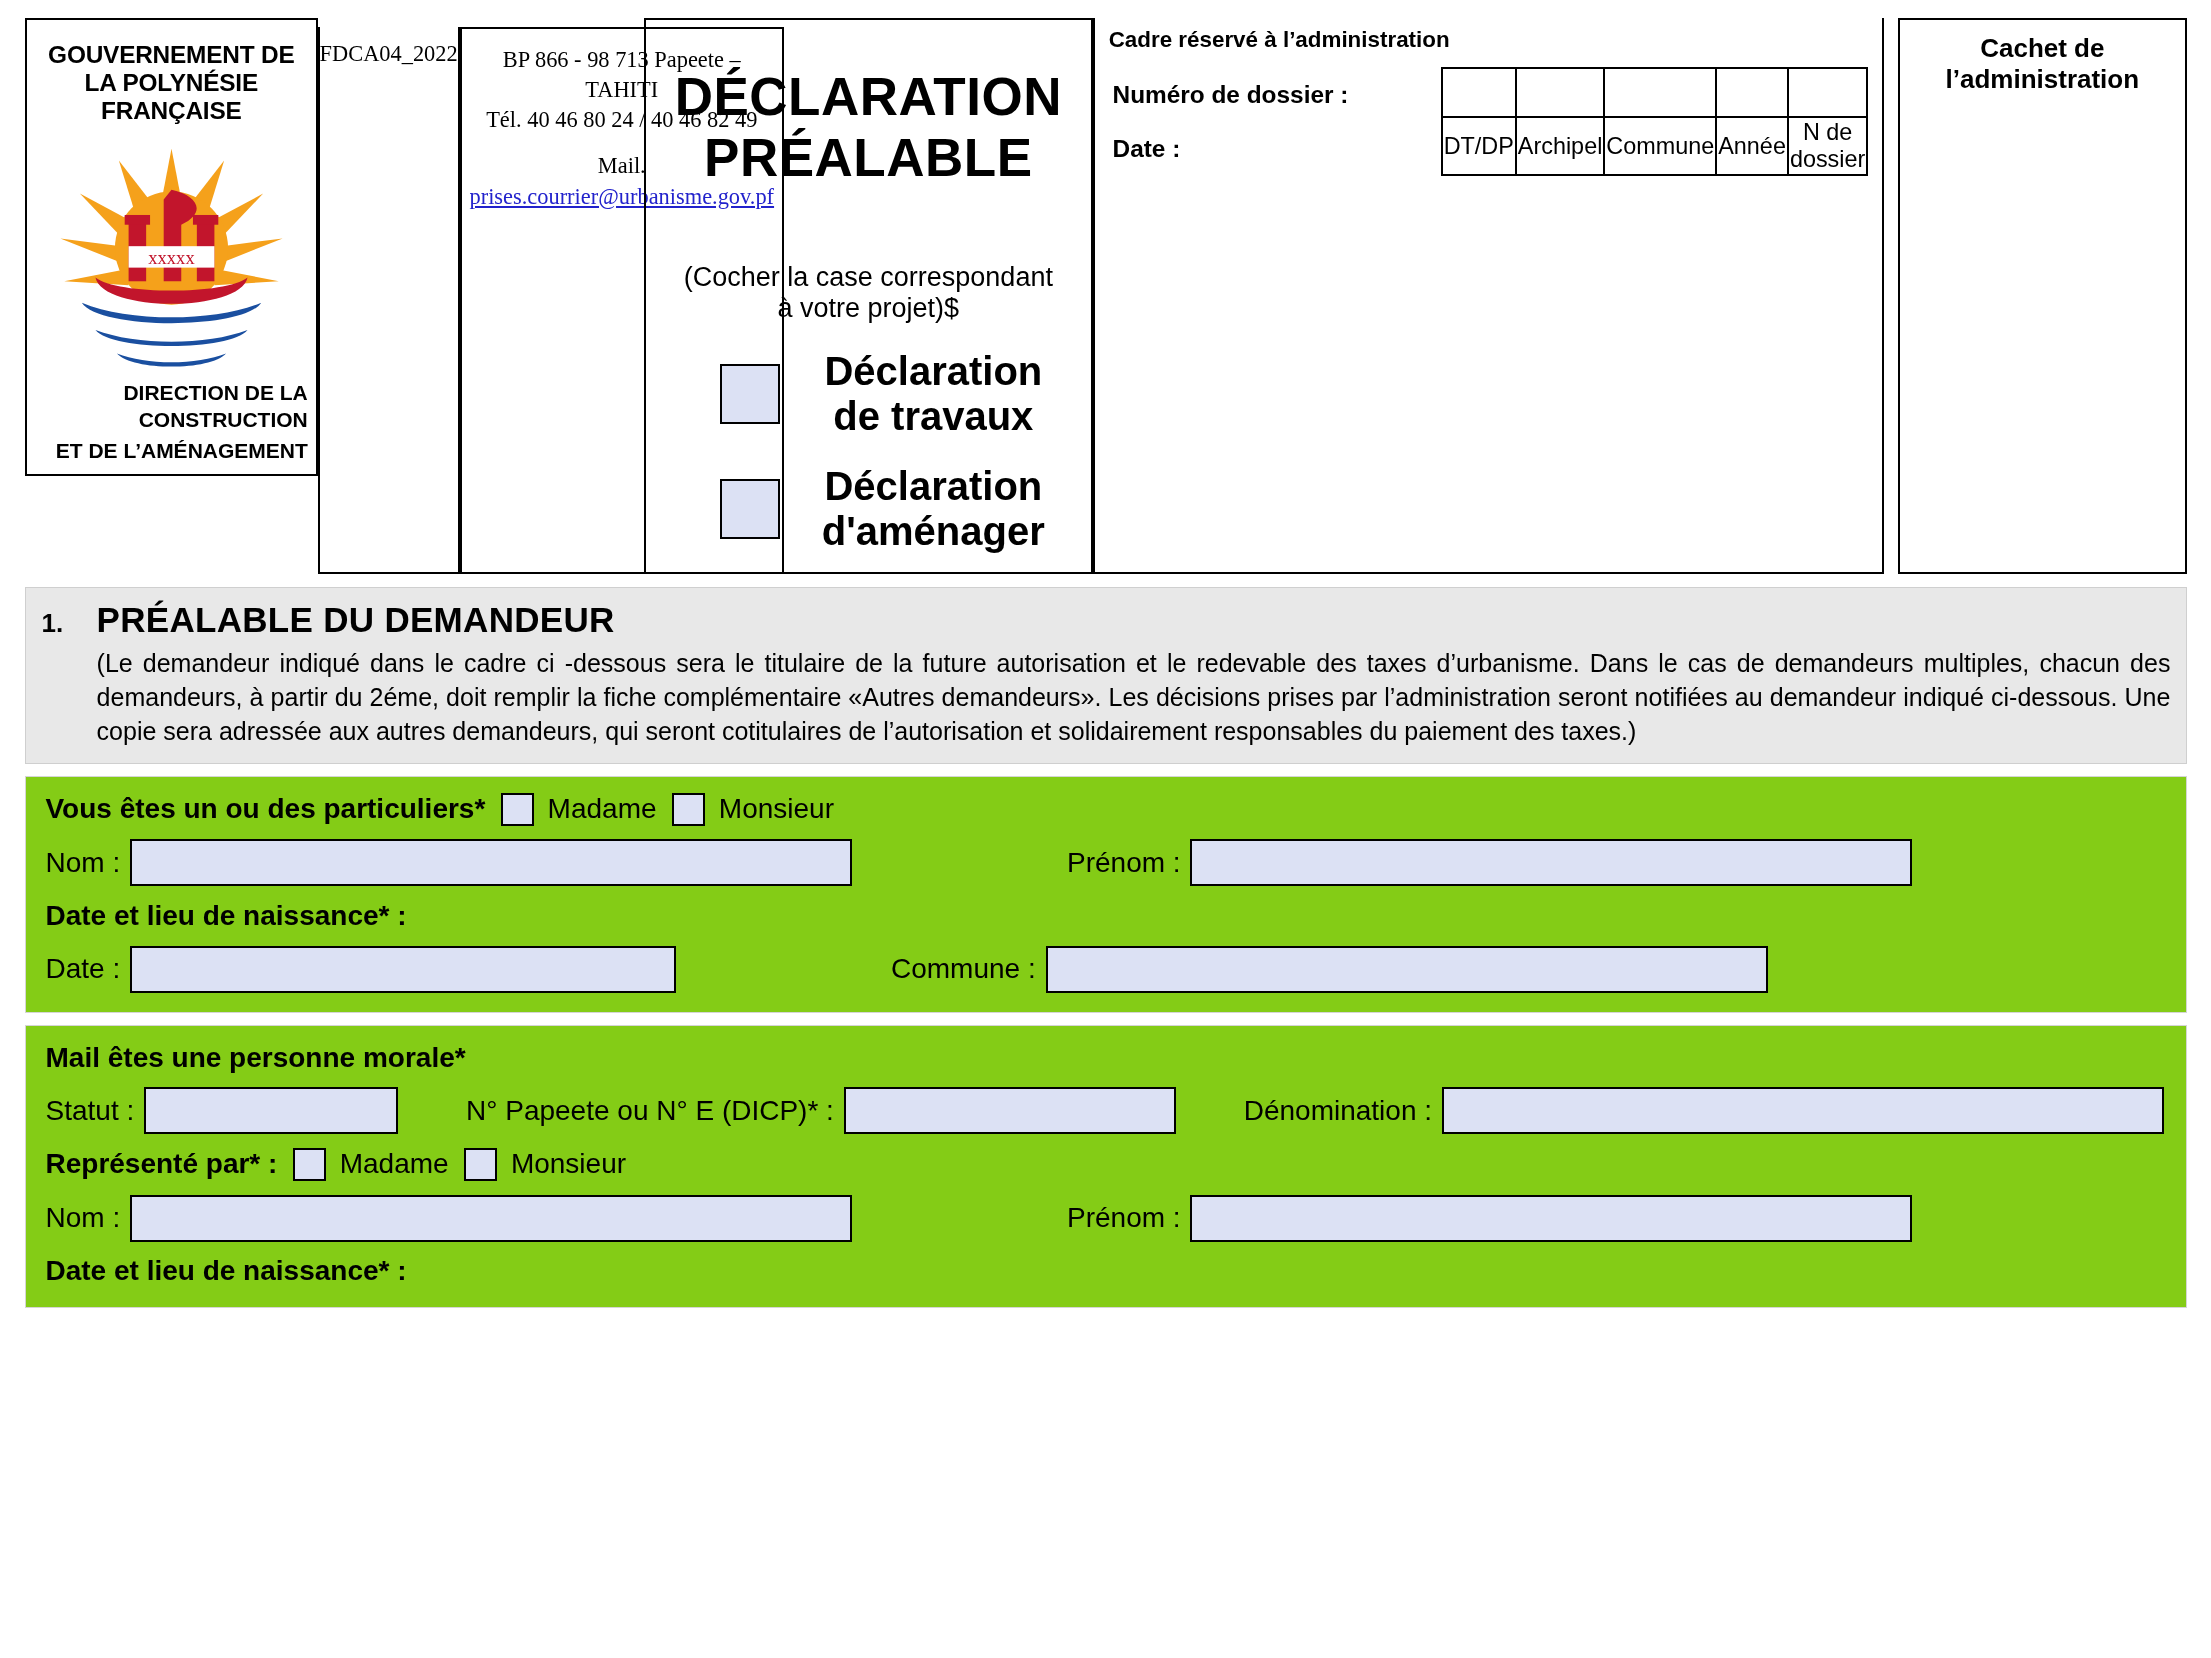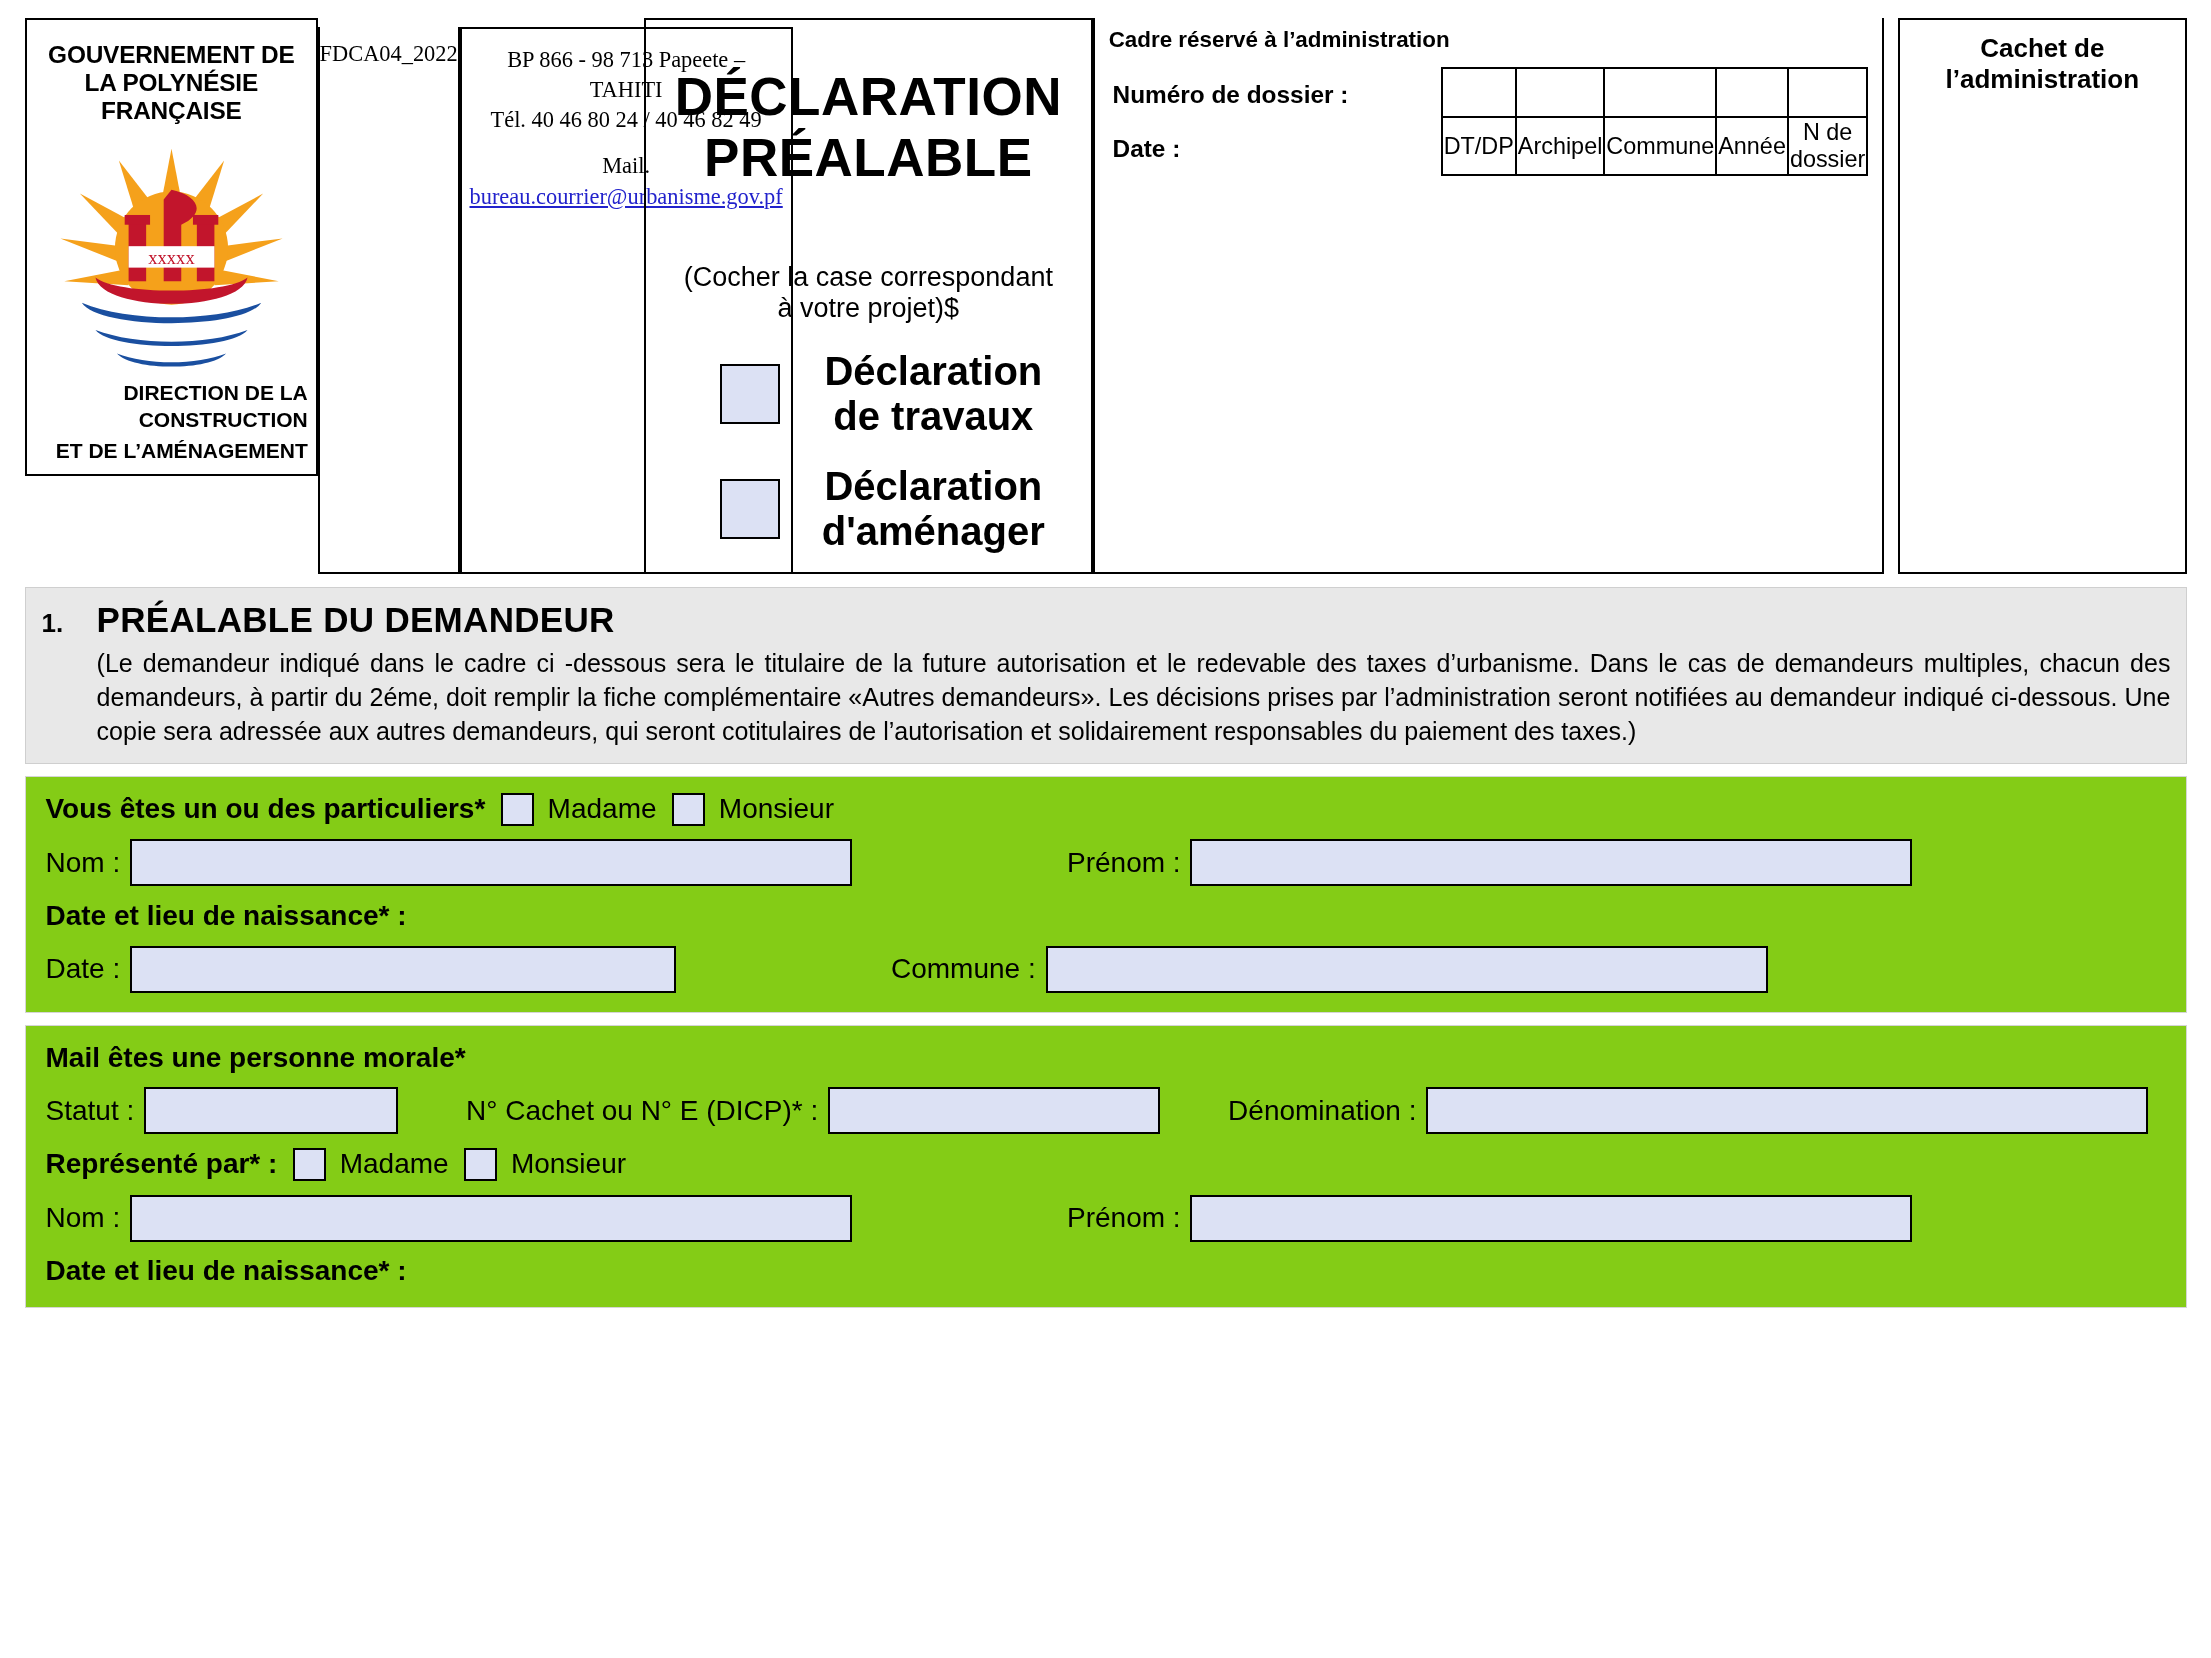--- a/index.html
+++ b/index.html
@@ -295,21 +295,21 @@
         <div class="dir-line">ET DE L’AMÉNAGEMENT</div>
       </div>
 
       <div class="code-box">FDCA04_2022</div>
 
       <div class="addr-box">
         <div>BP 866 - 98 713 Papeete – TAHITI</div>
         <div>Tél. 40 46 80 24 / 40 46 82 49</div>
         <div class="addr-mail">
           <span>Mail.</span>
-          <a href="#">bureau.courrier@urbanisme.gov.pf</a>
+          <a href="#">prises.courrier@urbanisme.gov.pf</a>
         </div>
       </div>
     </div>
 
     <div class="hdr-mid">
       <div class="title-box">
         <div class="main-title">DÉCLARATION PRÉALABLE</div>
         <div class="subtitle">(Cocher la case correspondant à votre projet)$</div>
 
         <div class="opt-row">
@@ -396,21 +396,21 @@
 
   <div class="panel">
     <div class="row">
       <span class="lbl-bold">Mail êtes une personne morale*</span>
     </div>
 
     <div class="row">
       <span class="lbl">Statut :</span>
       <span class="field f-statut"></span>
       <span class="spacer-md"></span>
-      <span class="lbl">N° Cachet ou N° E (DICP)* :</span>
+      <span class="lbl">N° Papeete ou N° E (DICP)* :</span>
       <span class="field f-tahiti"></span>
       <span class="spacer-md"></span>
       <span class="lbl">Dénomination :</span>
       <span class="field f-denom"></span>
     </div>
 
     <div class="row">
       <span class="lbl-bold">Représenté par* :</span>
       <span class="chk-sm"></span>
       <span class="lbl">Madame</span>

